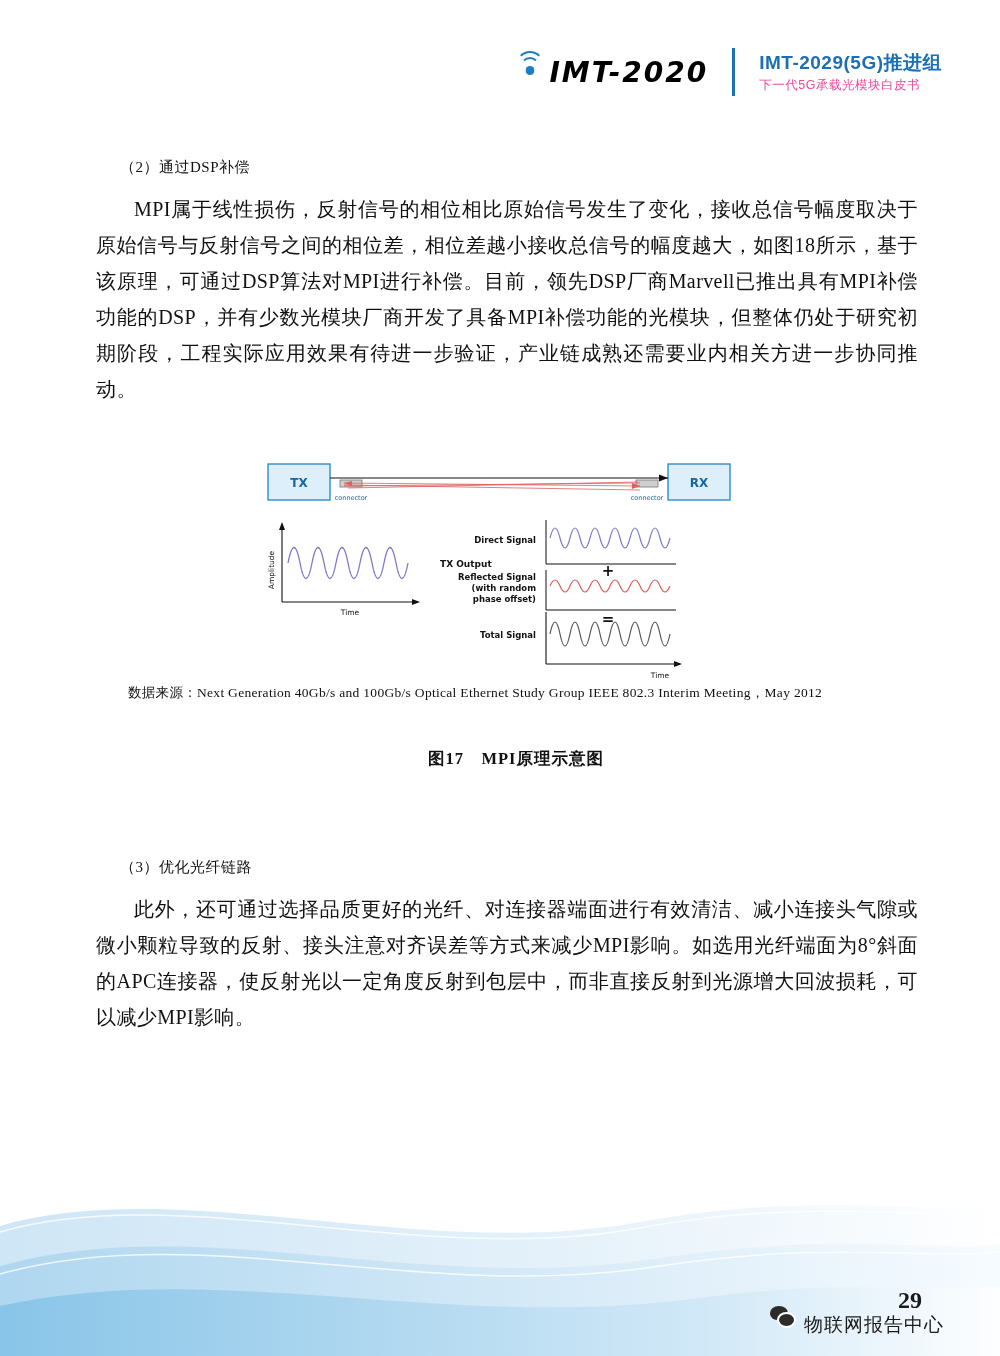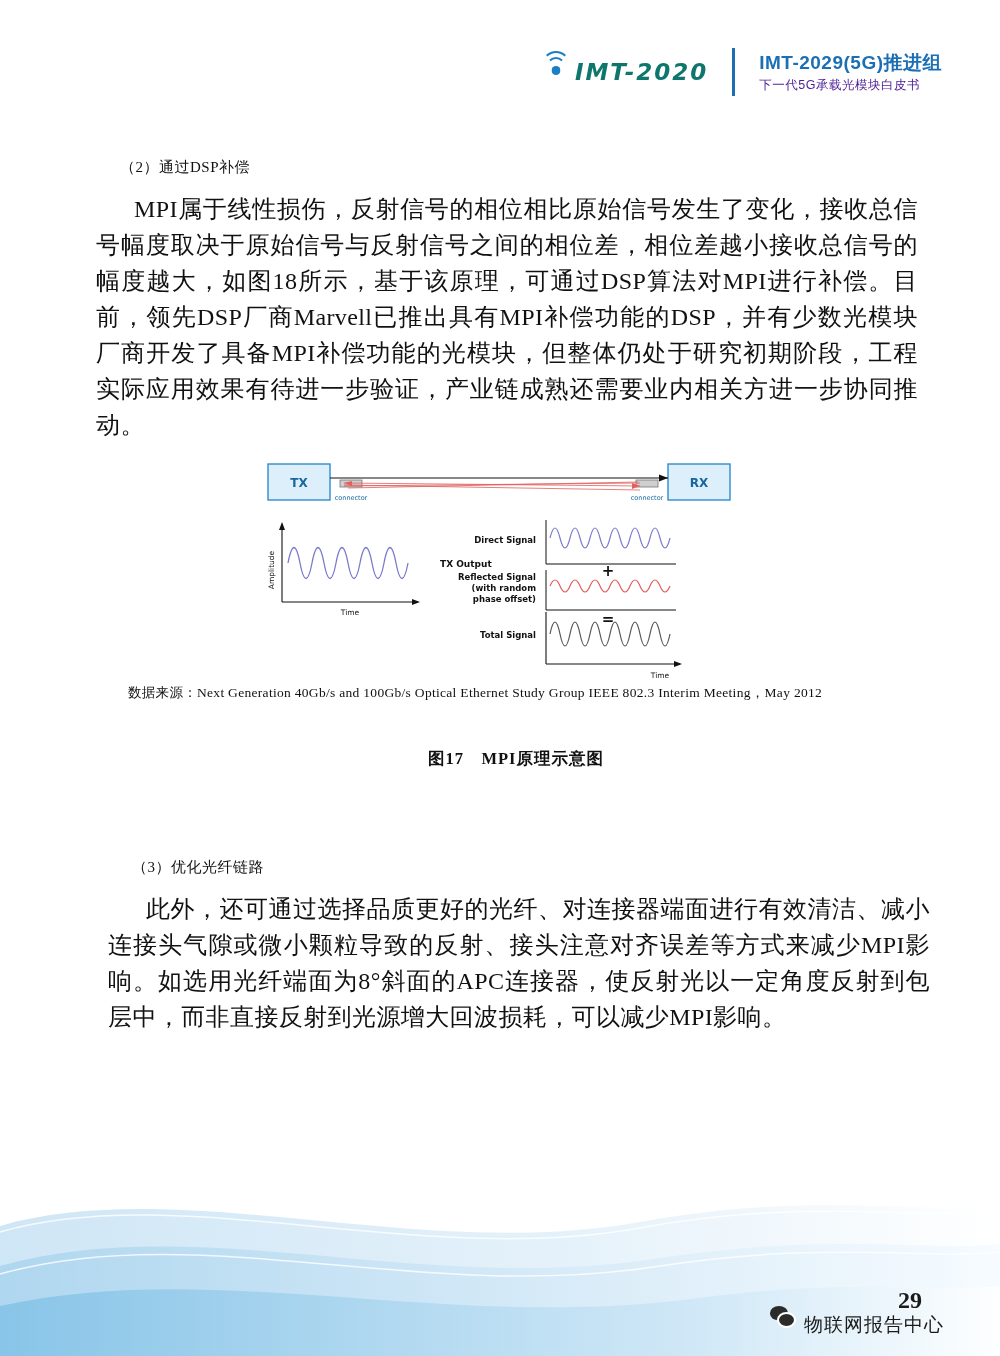--- a/index.html
+++ b/index.html
@@ -60,24 +60,24 @@
     position: absolute;
     width: 5px; height: 5px;
     background: #1b7fc4;
     border-radius: 50%;
     left: 50%;
     transform: translateX(-50%);
     top: 17px;
   }
   .imt-word {
     font-family: "DejaVu Sans", sans-serif;
-    font-size: 23px;
+    font-size: 28px;
     font-weight: 700;
     letter-spacing: 2px;
-    color: #0f766e;
+    color: #000000;
     font-style: italic;
   }
   .divider-bar {
     width: 3px;
     height: 48px;
     background: #1b6fb5;
     margin: 0 10px;
   }
   .title-block {
     line-height: 1.25;
@@ -85,40 +85,40 @@
   .title-main {
     font-family: "Liberation Sans", sans-serif;
     font-size: 19px;
     font-weight: 700;
     color: #1b6fb5;
     letter-spacing: 0.5px;
   }
   .title-sub {
     font-family: "Liberation Sans", sans-serif;
     font-size: 12.5px;
-    color: #4c1d95;
+    color: #ec4899;
     letter-spacing: 0.5px;
     margin-top: 3px;
   }
 
   
   .content {
     position: absolute;
     top: 158px;
     left: 96px;
     width: 822px;
   }
   .heading {
     font-size: 15px;
     font-family: "Liberation Serif", serif;
     margin: 0 0 14px 24px;
     letter-spacing: 0.5px;
   }
   p.para {
-    font-size: 24px;
+    font-size: 20px;
     line-height: 36px;
     margin: 0 0 0 0;
     text-align: justify;
     text-justify: inter-ideograph;
     text-indent: 38px;
     letter-spacing: 0.4px;
   }
 
   
   .figure {
@@ -148,21 +148,21 @@
     text-align: center;
     font-size: 16.5px;
     font-weight: 700;
     font-family: "Liberation Serif", serif;
     letter-spacing: 1px;
   }
 
   .content2 {
     position: absolute;
     top: 858px;
-    left: 108px;
+    left: 96px;
     width: 822px;
   }
 
   
   .footer-wave {
     position: absolute;
     left: 0;
     bottom: 0;
     width: 1000px;
     height: 190px;

